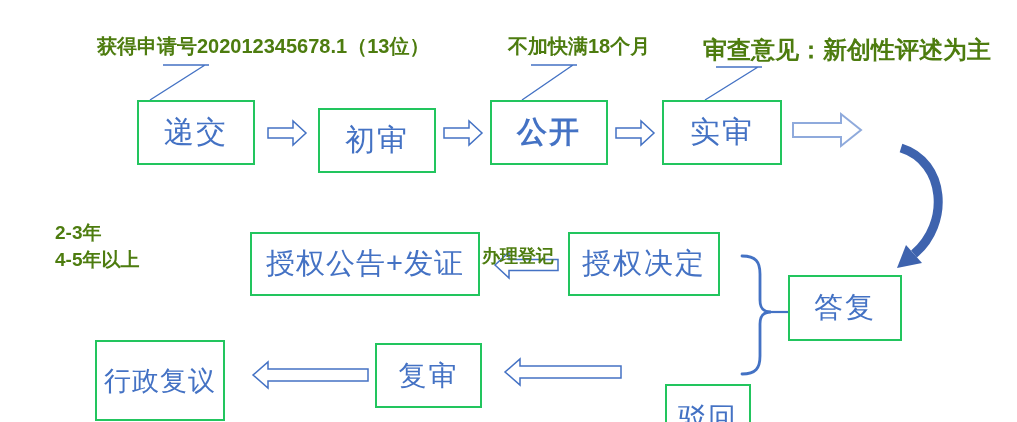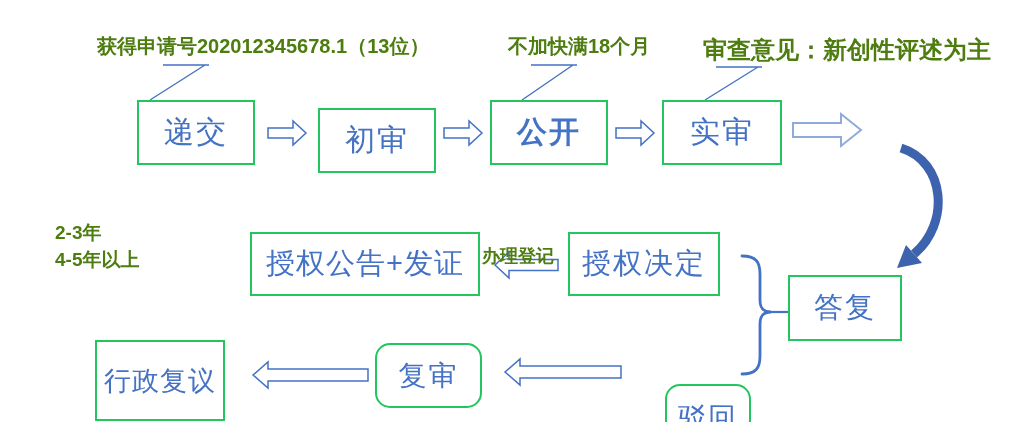--- a/index.html
+++ b/index.html
@@ -30,21 +30,21 @@
   }
   .ann {
     position: absolute;
     color: #4d7c0f;
     white-space: nowrap;
     z-index: 2;
     font-weight: bold;
   }
   .fs30 { font-size: 30px; }
   .fs29 { font-size: 29px; }
-  .fs28 { font-size: 28px; border-radius: 15px; }
+  .fs28 { font-size: 28px; }
   .fs27 { font-size: 27px; }
 </style>
 </head>
 <body>
 
 <div class="canvas">
 
   <svg class="overlay" viewBox="0 0 1017 422" xmlns="http://www.w3.org/2000/svg">
 
     <path d="M163,65 H209 M205,65 L150,100" stroke="#4472C4" stroke-width="1.4" fill="none"></path>

